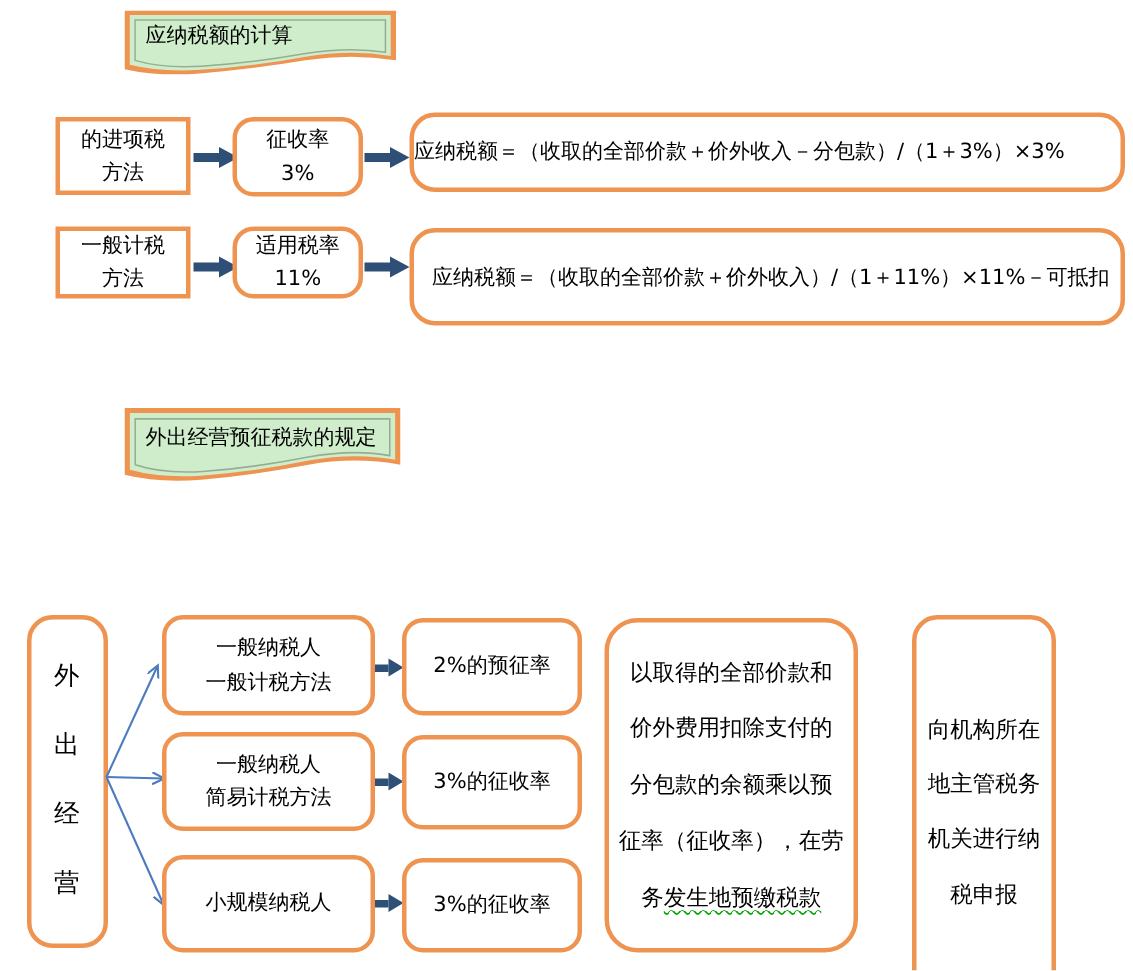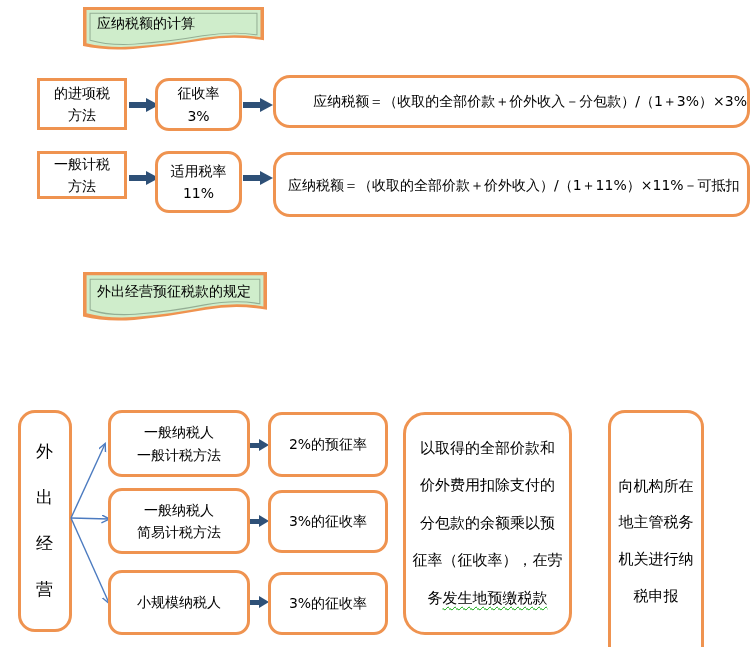--- a/index.html
+++ b/index.html
@@ -29,21 +29,21 @@
   .barrow{position:absolute;display:flex;align-items:center;height:14px;}
   .barrow .bar{display:block;width:17px;height:6px;background:var(--navy-arrow);}
   .barrow .head{display:block;width:0;height:0;border-top:7px solid transparent;
        border-bottom:7px solid transparent;border-left:13px solid var(--navy-arrow);}
   .barrow.sm{height:12px;}
   .barrow.sm .bar{width:9px;height:5px;}
   .barrow.sm .head{border-top-width:6px;border-bottom-width:6px;border-left-width:10px;}
 
   .fan{position:absolute;}
 
-  .formula{justify-content:flex-end;}
+  .formula{justify-content:flex-start;}
   .formula .txt{font-size:14px;}
   .formula2-lines{display:flex;flex-direction:row;align-items:flex-start;width:100%;}
   .formula2-lines span{display:block;font-size:14px;line-height:26px;white-space:nowrap;}
   .formula2-lines .l1{margin-left:12px;}
   .formula2-lines .l2{margin-left:86px;}
 
   .vtext{font-size:17px;line-height:2.7;letter-spacing:1px;}
   .note-txt{white-space:pre-line;text-align:center;font-size:15px;line-height:2.5;}
   .wavy{text-decoration:underline;text-decoration-style:wavy;
         text-decoration-color:var(--squiggle-green);text-decoration-thickness:1px;
@@ -85,21 +85,21 @@
   </div>
 
   <div class="box" style="left:37px;top:151px;width:90px;height:48px;">
     <span class="txt">一般计税
 方法</span>
   </div>
   <div class="barrow" style="left:129px;top:171px;">
     <i class="bar"></i>
     <i class="head"></i>
   </div>
-  <div class="box round" style="left:155px;top:151px;width:87px;height:62px;">
+  <div class="box round" style="left:155px;top:151px;width:87px;height:48px;">
     <span class="txt">适用税率
 11%</span>
   </div>
   <div class="barrow" style="left:243px;top:171px;">
     <i class="bar"></i>
     <i class="head"></i>
   </div>
   <div class="box round-lg" style="left:273px;top:152px;width:477px;height:65px;">
     <div class="formula2-lines">
       <span class="l1">应纳税额＝（收取的全部价款＋价外收入）/（1＋11%）×11%－可抵扣</span>

